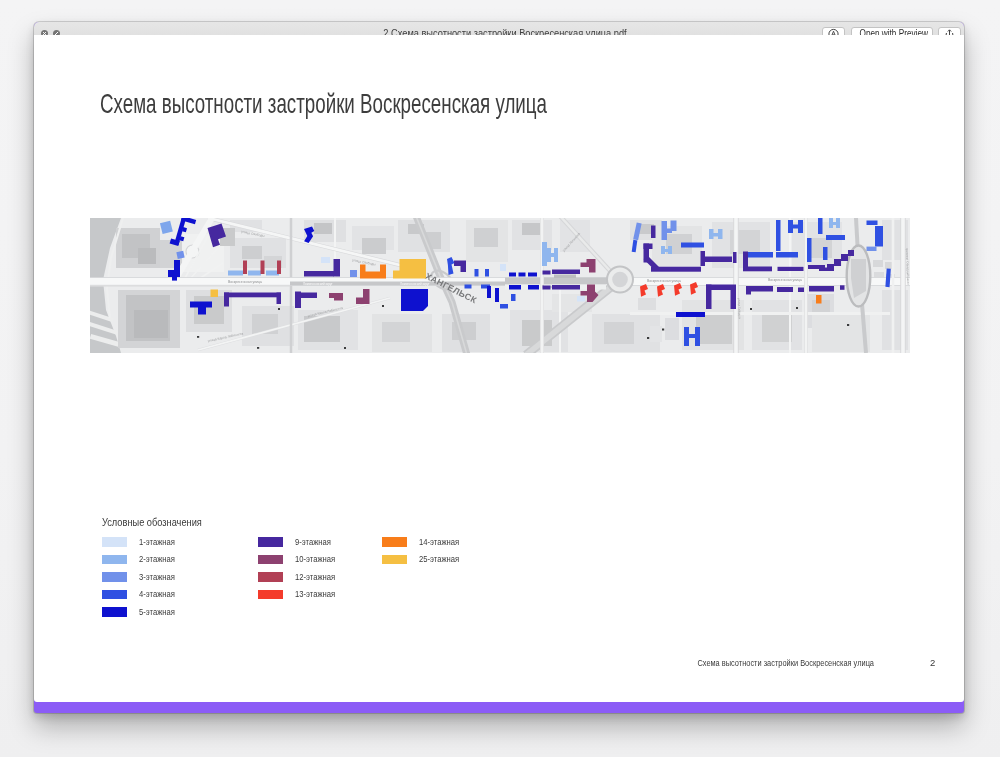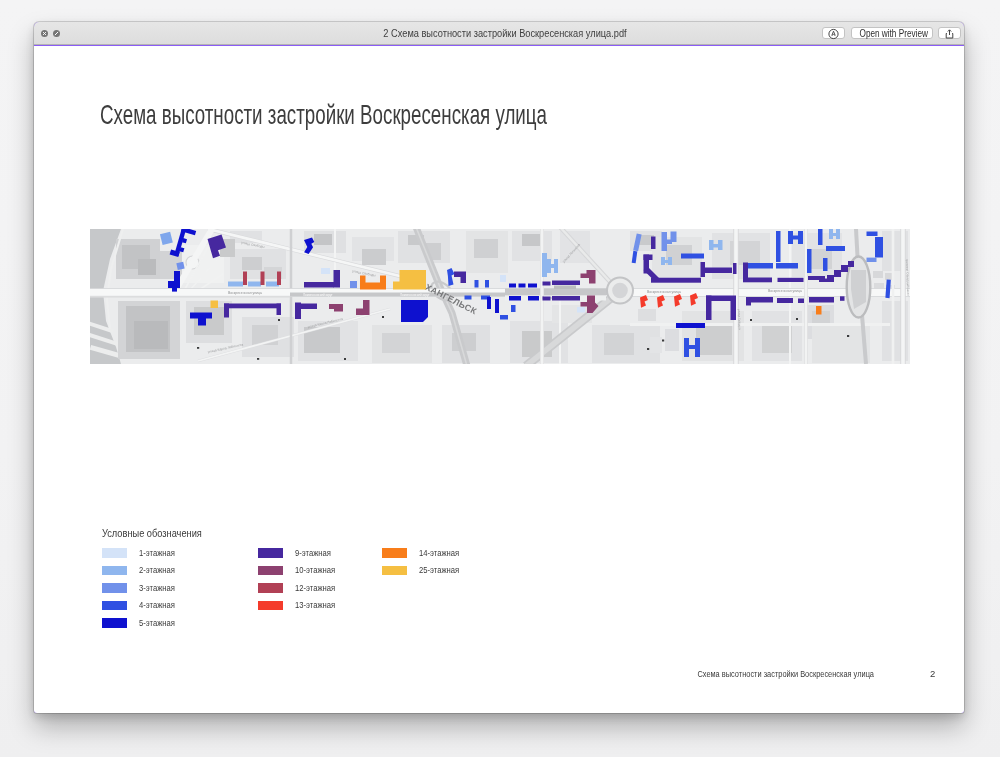--- a/index.html
+++ b/index.html
@@ -10,21 +10,21 @@
          box-shadow:0 0 0 1px rgba(0,0,0,0.15), 0 14px 26px rgba(0,0,0,0.27), 0 4px 9px rgba(0,0,0,0.14); }
   .titlebar { position:absolute; left:0; top:0; width:100%; height:23px;
          background:linear-gradient(180deg,#e6e6e6,#dddddd);
          border-bottom:1px solid #b4b4b4; border-radius:5px 5px 0 0; }
   .tbtn { position:absolute; top:8px; width:7px; height:7px; border-radius:50%; background:#757575; }
   .tbtn svg { position:absolute; left:0; top:0; }
   .title { position:absolute; top:0; left:6px; width:100%; height:23px; line-height:23px;
          text-align:center; font-size:11px; color:#404040; transform:scaleX(0.84); transform-origin:50% 0; white-space:pre; }
   .btn { position:absolute; top:4.5px; height:12.5px; background:#ffffff; border:1px solid #c3c3c3;
          border-radius:3px; font-size:11px; color:#2c2c2c; text-align:center; }
-  .content { position:absolute; left:0; top:24px; width:100%; height:667px; background:#ffffff;
+  .content { position:absolute; left:0; top:13px; width:100%; height:667px; background:#ffffff;
          border-radius:0 0 3px 3px; overflow:hidden; }
   h1 { position:absolute; left:66px; top:53px; font-size:28px; font-weight:normal; color:#3d3d3d; transform:scaleX(0.67); transform-origin:0 0; white-space:pre; }
   .mapwrap { position:absolute; left:56px; top:183px; width:820px; height:135px; }
   .legend { position:absolute; left:68px; top:481px; font-size:10.5px; color:#3a3a3a; transform:scaleX(0.88); transform-origin:0 0; white-space:pre; }
   .sw { position:absolute; width:25px; height:9.5px; }
   .lbl { position:absolute; font-size:9px; color:#3a3a3a; transform:scaleX(0.85); transform-origin:0 0; white-space:pre; }
   .footer { position:absolute; top:622px; font-size:9.5px; color:#3a3a3a; }
 </style>
 </head>
 <body>

